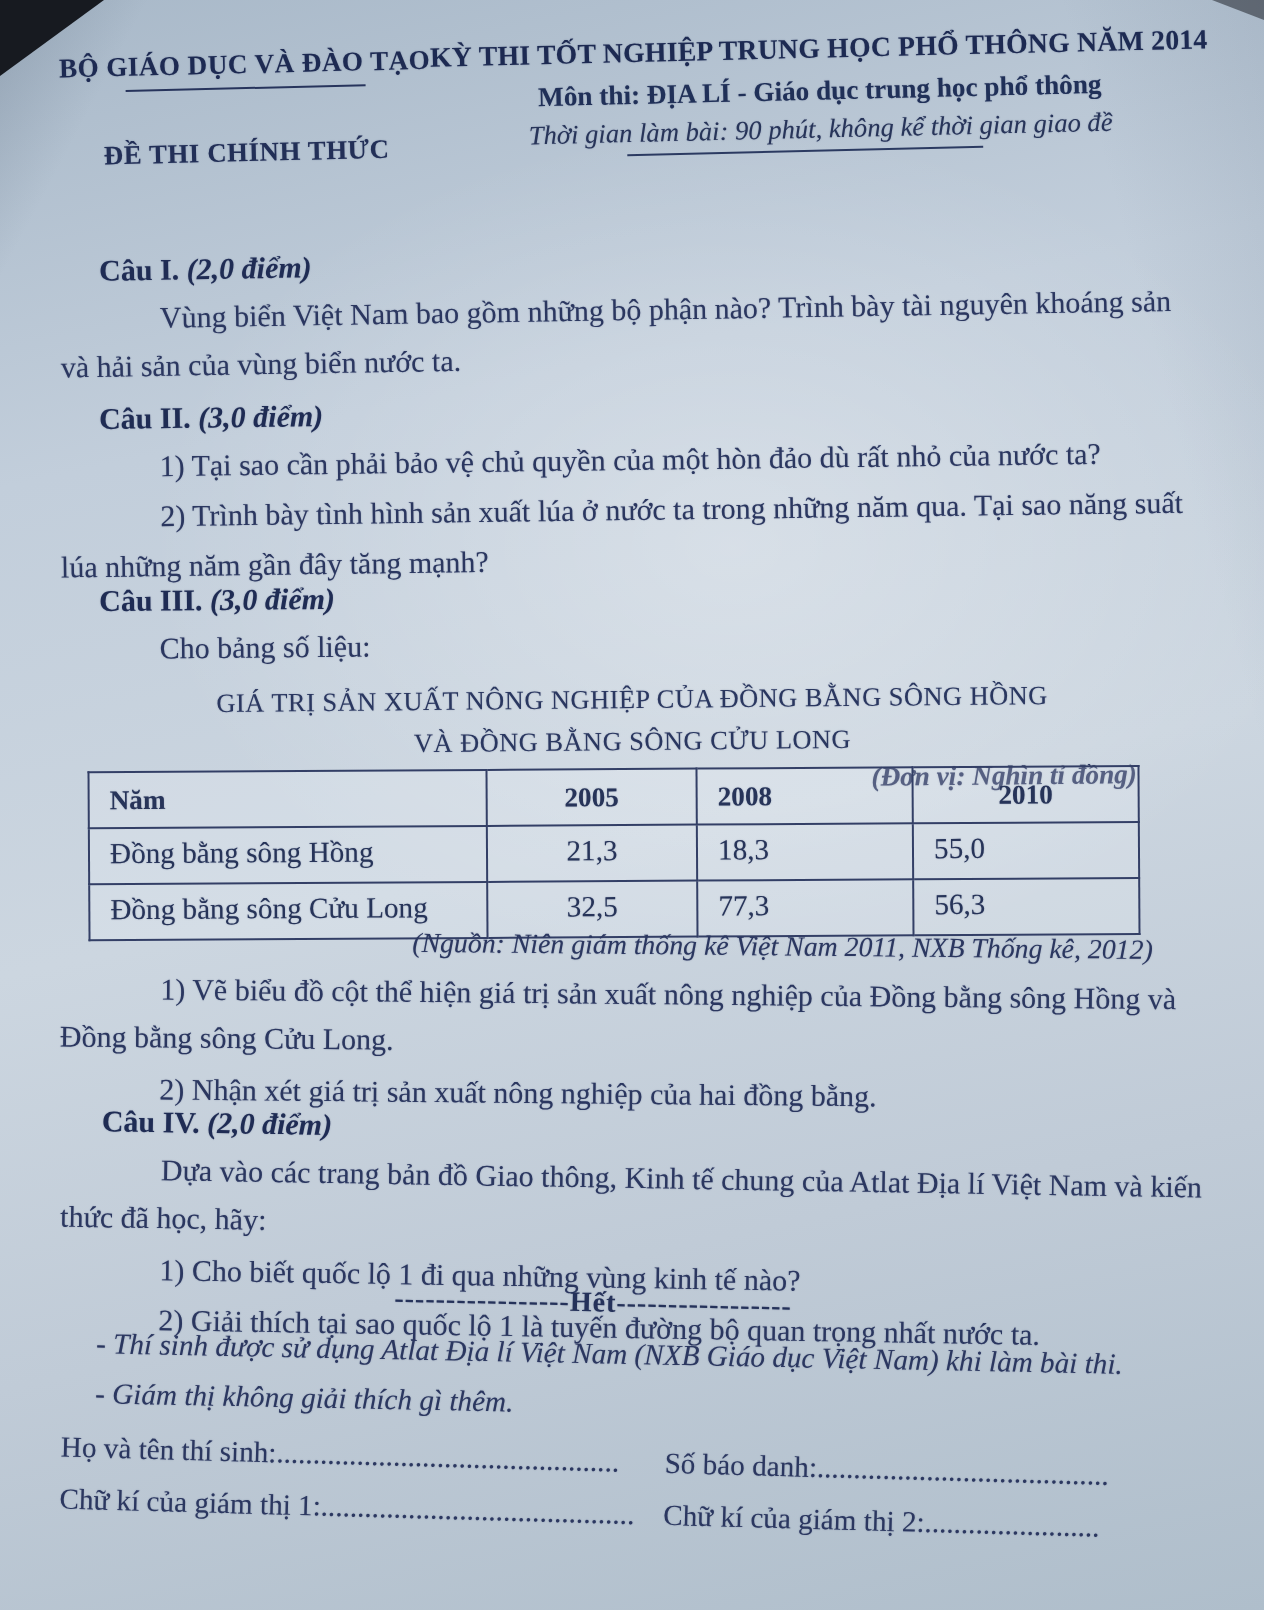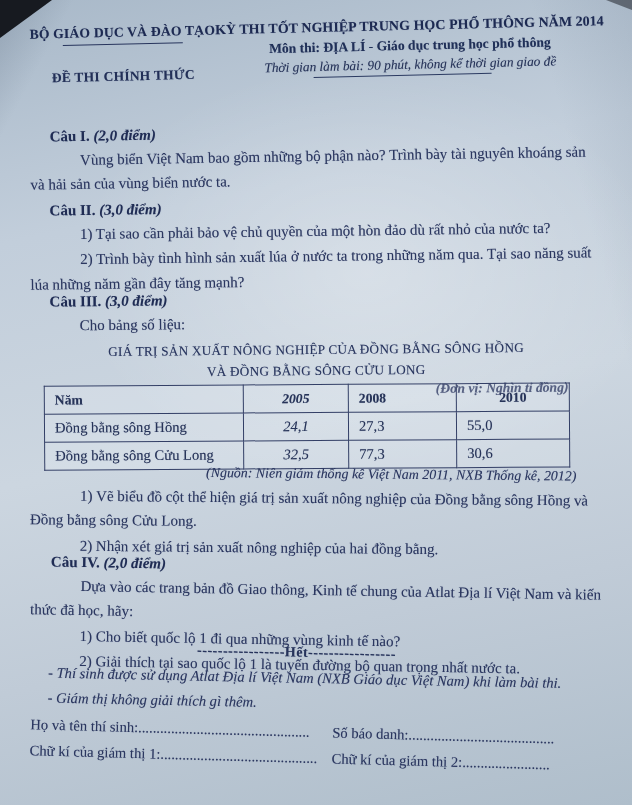--- a/index.html
+++ b/index.html
@@ -57,21 +57,21 @@
   .unit-note{text-align:right;font-style:italic;font-weight:bold;font-size:13.6px;margin:3px 34px 0 0;}
   .tablewrap{top:384px;transform:rotate(-0.35deg);}
   table.data{border-collapse:collapse;margin-left:14px;background:rgba(240,246,251,0.22);}
   table.data td,table.data th{
     border:1.5px solid #333f66;
     font-size:14.6px;color:#273459;
     padding:2px 10px;height:23px;
   }
   table.data th{font-size:13.6px;}
   .c0{width:178px;text-align:left;}
-  .c1{width:84px;text-align:center;font-style:italic;}
+  .c1{width:84px;text-align:center;}
   .c2{width:87px;text-align:left;}
   .c3{width:92px;}
   th.c0{text-align:left;font-weight:bold;}
   .cau3-after{top:466px;transform:rotate(0.55deg);}
   .source{text-align:right;font-style:italic;font-size:13.9px;margin:0 26px 4px 0;}
 
   
   .cau4{top:558px;transform:rotate(0.95deg);}
 
   
@@ -131,29 +131,29 @@
     <table class="data">
       <tbody>
           <tr>
         <th class="c0">Năm</th>
         <th class="c1">2005</th>
         <th class="c2">2008</th>
         <th class="c3">2010</th>
       </tr>
       <tr>
         <td class="c0">Đồng bằng sông Hồng</td>
-        <td class="c1">24,1</td>
-        <td class="c2">27,3</td>
+        <td class="c1">21,3</td>
+        <td class="c2">18,3</td>
         <td class="c3">55,0</td>
       </tr>
       <tr>
         <td class="c0">Đồng bằng sông Cửu Long</td>
         <td class="c1">32,5</td>
         <td class="c2">77,3</td>
-        <td class="c3">30,6</td>
+        <td class="c3">56,3</td>
       </tr>
     </tbody>
       </table>
   </div>
 
   <div class="sect cau3-after">
     <div class="source">(Nguồn: Niên giám thống kê Việt Nam 2011, NXB Thống kê, 2012)</div>
     <p class="para">1) Vẽ biểu đồ cột thể hiện giá trị sản xuất nông nghiệp của Đồng bằng sông Hồng và Đồng bằng sông Cửu Long.</p>
     <p class="para">2) Nhận xét giá trị sản xuất nông nghiệp của hai đồng bằng.</p>
   </div>

